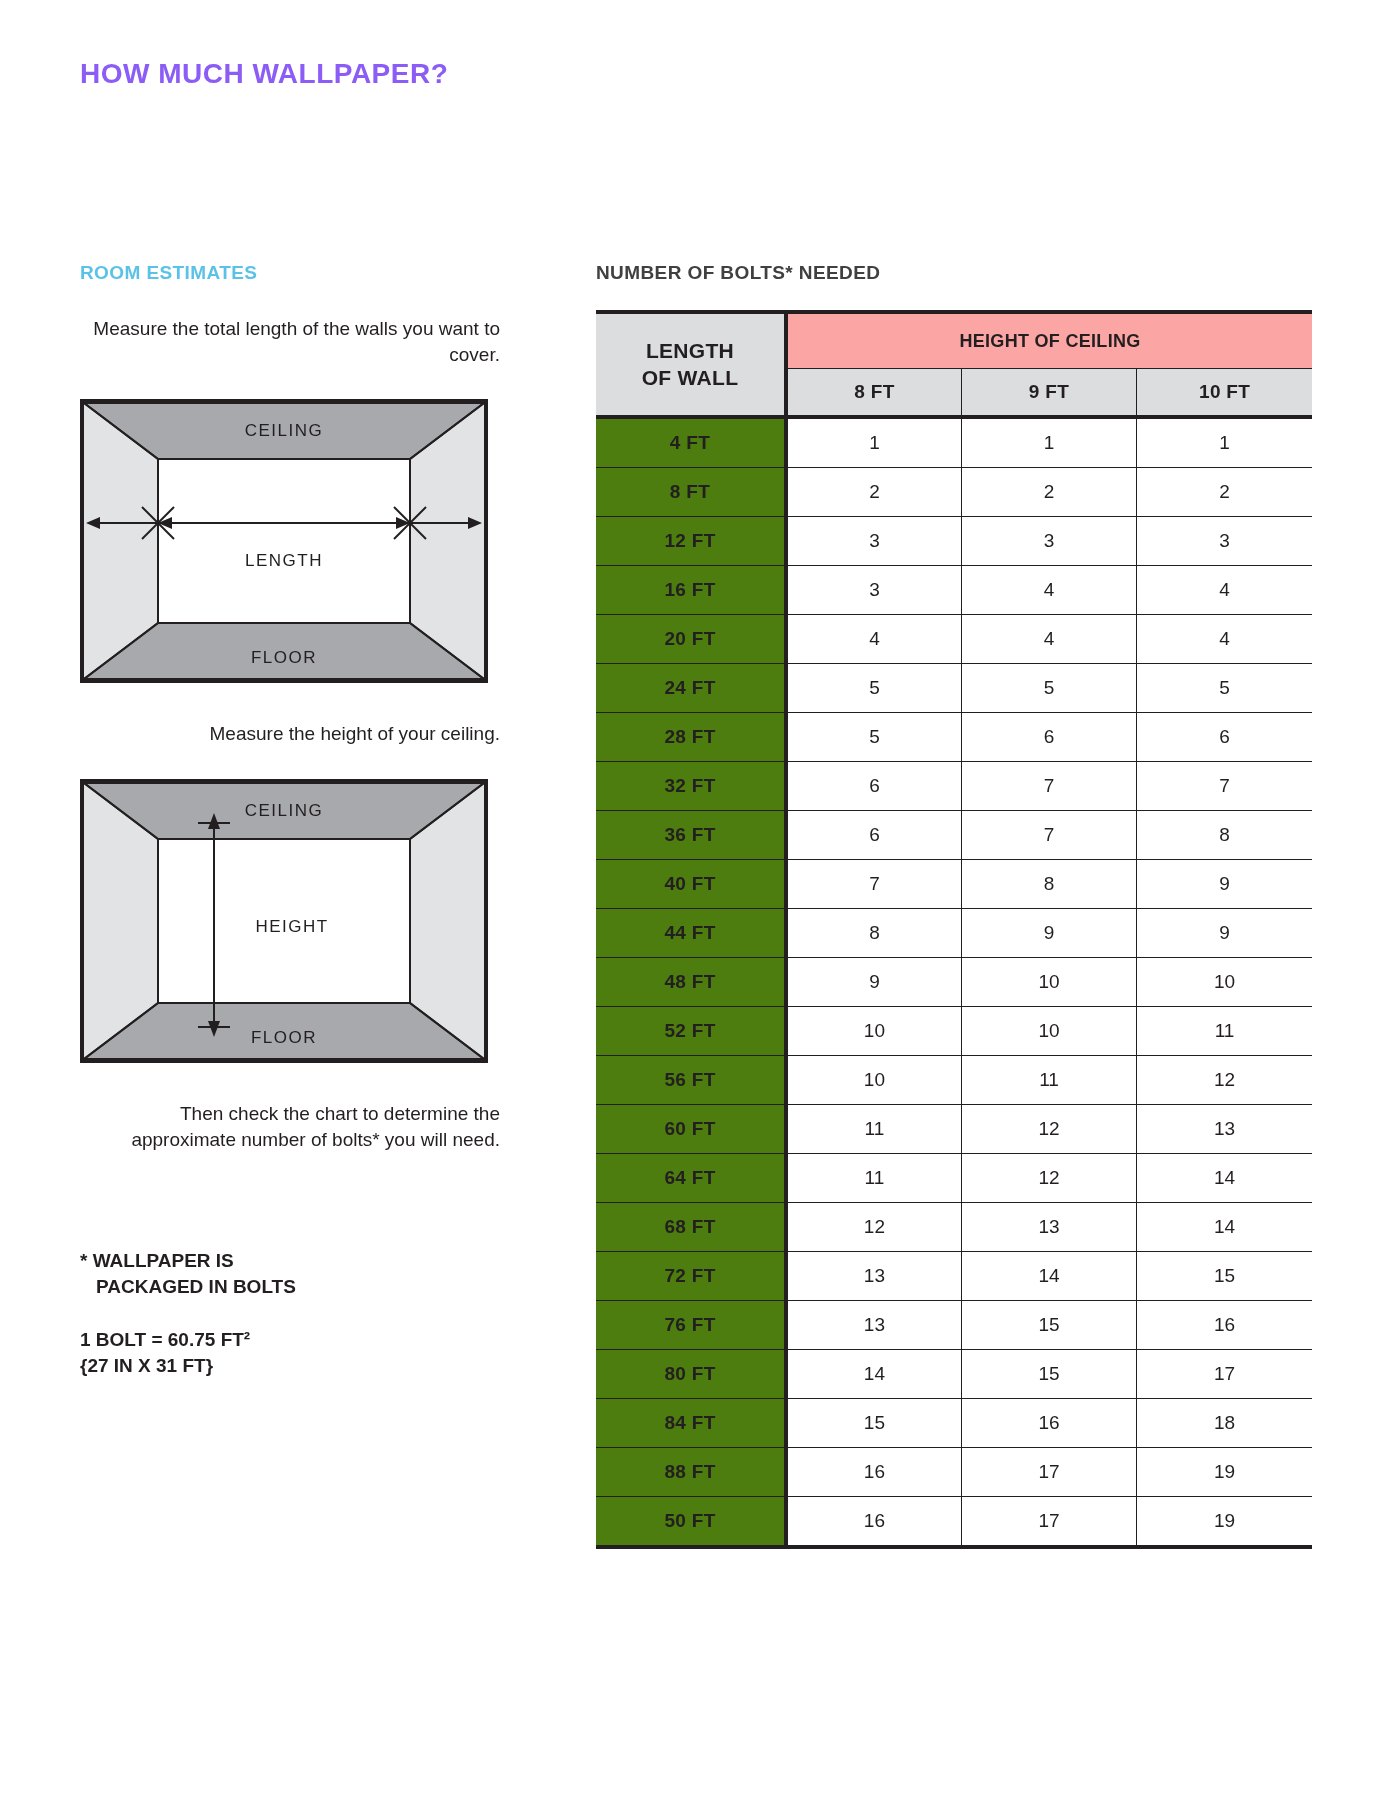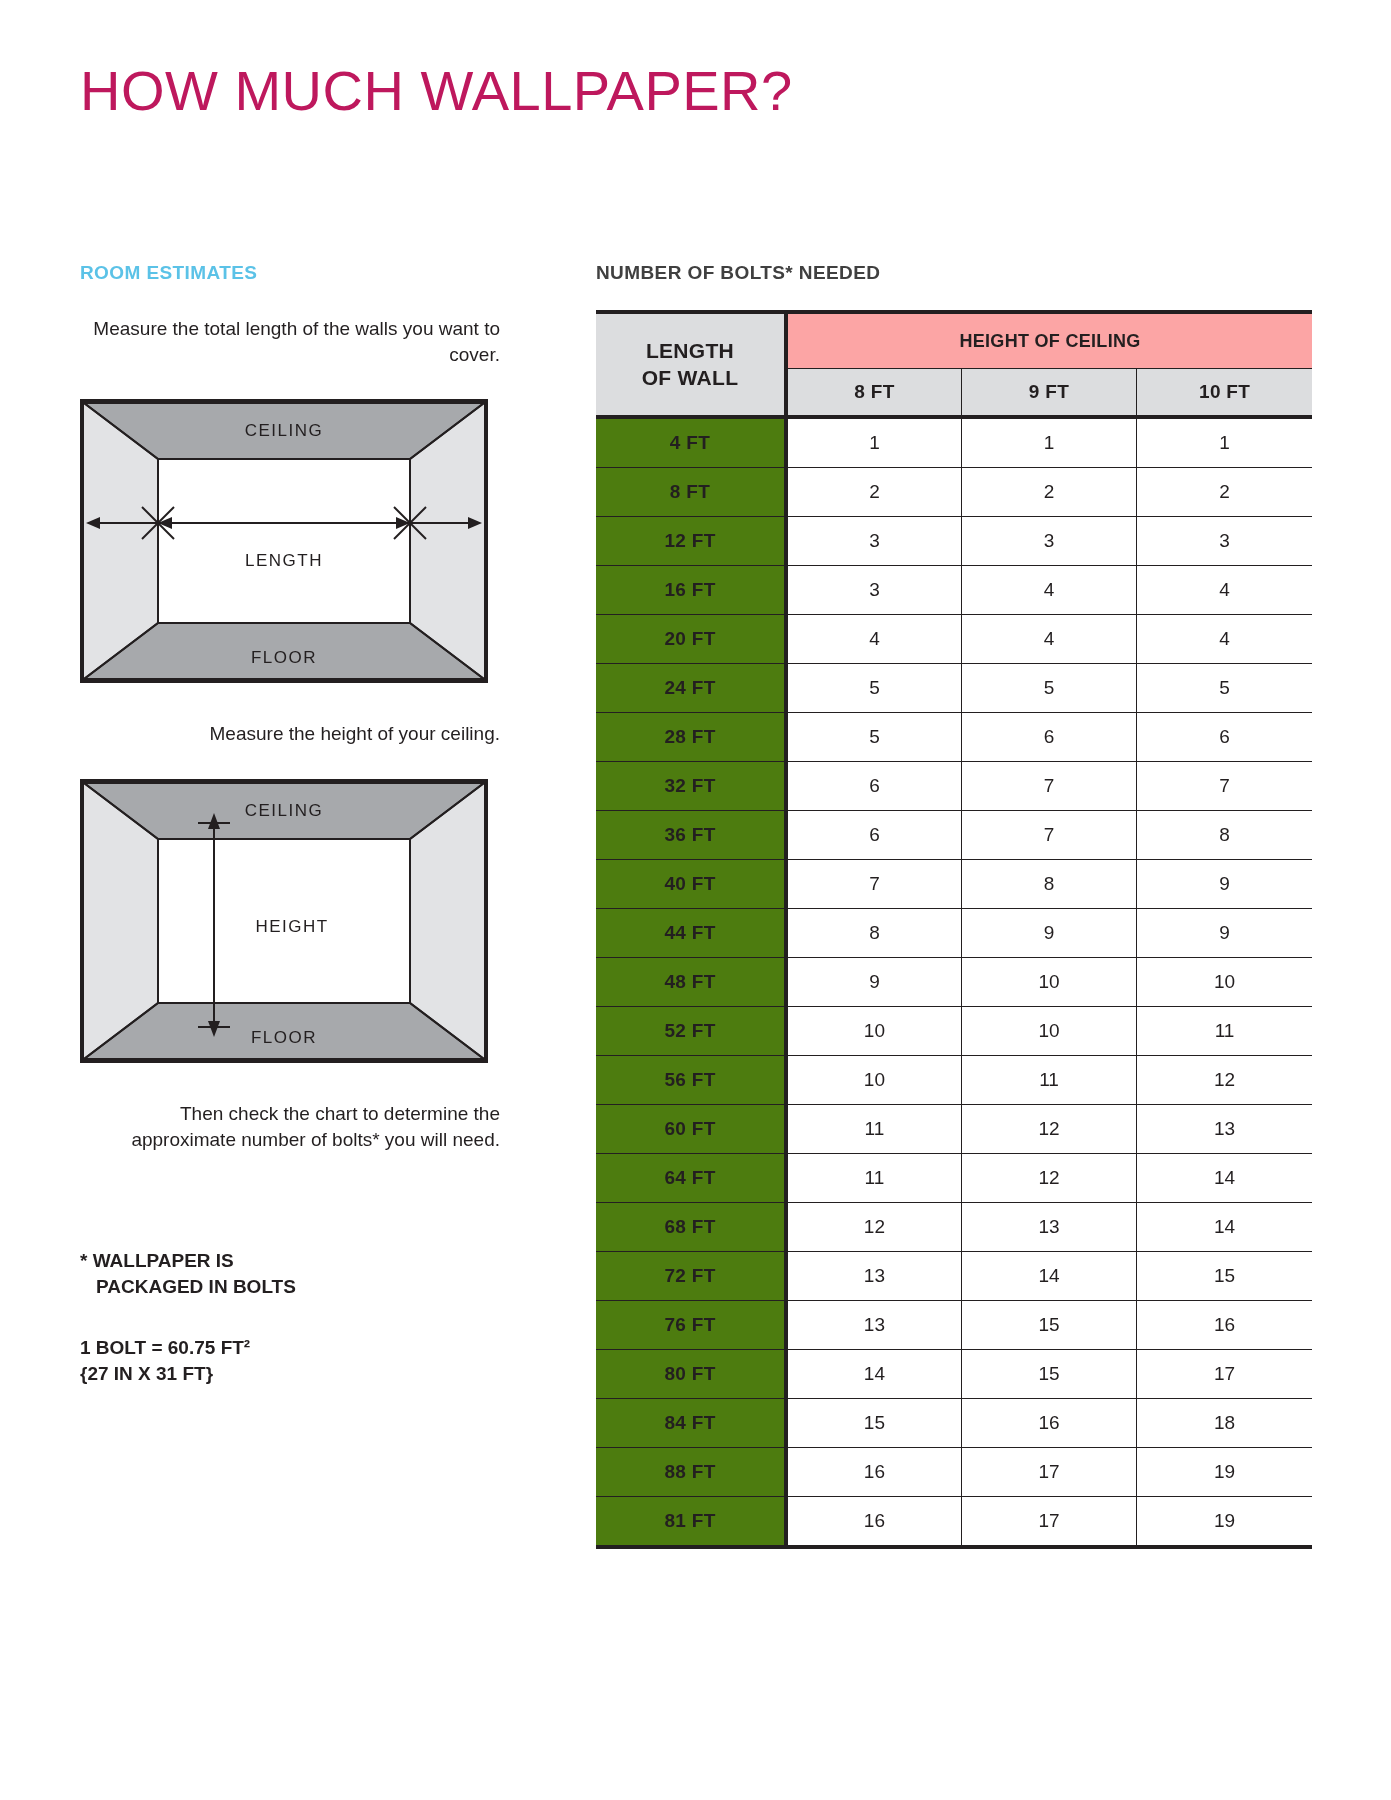--- a/index.html
+++ b/index.html
@@ -14,24 +14,24 @@
     font-family: "Liberation Sans", sans-serif;
     color: #231f20;
     overflow: hidden;
   }
 
   
   .page-title {
     position: absolute;
     left: 80px;
     top: 58px;
-    font-size: 56px;
-    font-weight: normal;
+    font-size: 28px;
+    font-weight: bold;
     letter-spacing: 0.5px;
-    color: #be185d;
+    color: #8b5cf6;
   }
 
   
   .left-col {
     position: absolute;
     left: 80px;
     top: 262px;
     width: 420px;
   }
   .section-heading {
@@ -216,21 +216,21 @@
     </svg>
   </div>
 
   <p class="para" style="margin-top:38px">Then check the chart to determine the approximate number of bolts* you will need.</p>
 
   <p class="footnote" style="margin-top:96px">
     <span>* WALLPAPER IS</span><br>
     <span style="padding-left:16px; display:inline-block">PACKAGED IN BOLTS</span>
   </p>
 
-  <p class="footnote-2" style="margin-top:36px">
+  <p class="footnote-2" style="margin-top:28px">
     <span>1 BOLT = 60.75 FT²</span><br>
     <span>{27 IN X 31 FT}</span>
   </p>
 </div>
 
 <div class="table-wrap">
   <div class="table-heading">NUMBER OF BOLTS* NEEDED</div>
 
   <table class="bolts">
     <thead>
@@ -374,20 +374,20 @@
           <td class="val sep">16</td>
           <td class="val sep">18</td>
         </tr>
       <tr>
           <td class="len">88 FT</td>
           <td class="val">16</td>
           <td class="val sep">17</td>
           <td class="val sep">19</td>
         </tr>
       <tr class="last">
-          <td class="len">81 FT</td>
+          <td class="len">50 FT</td>
           <td class="val">16</td>
           <td class="val sep">17</td>
           <td class="val sep">19</td>
         </tr>
     </tbody>
   </table>
 </div>
 
 </body></html>

